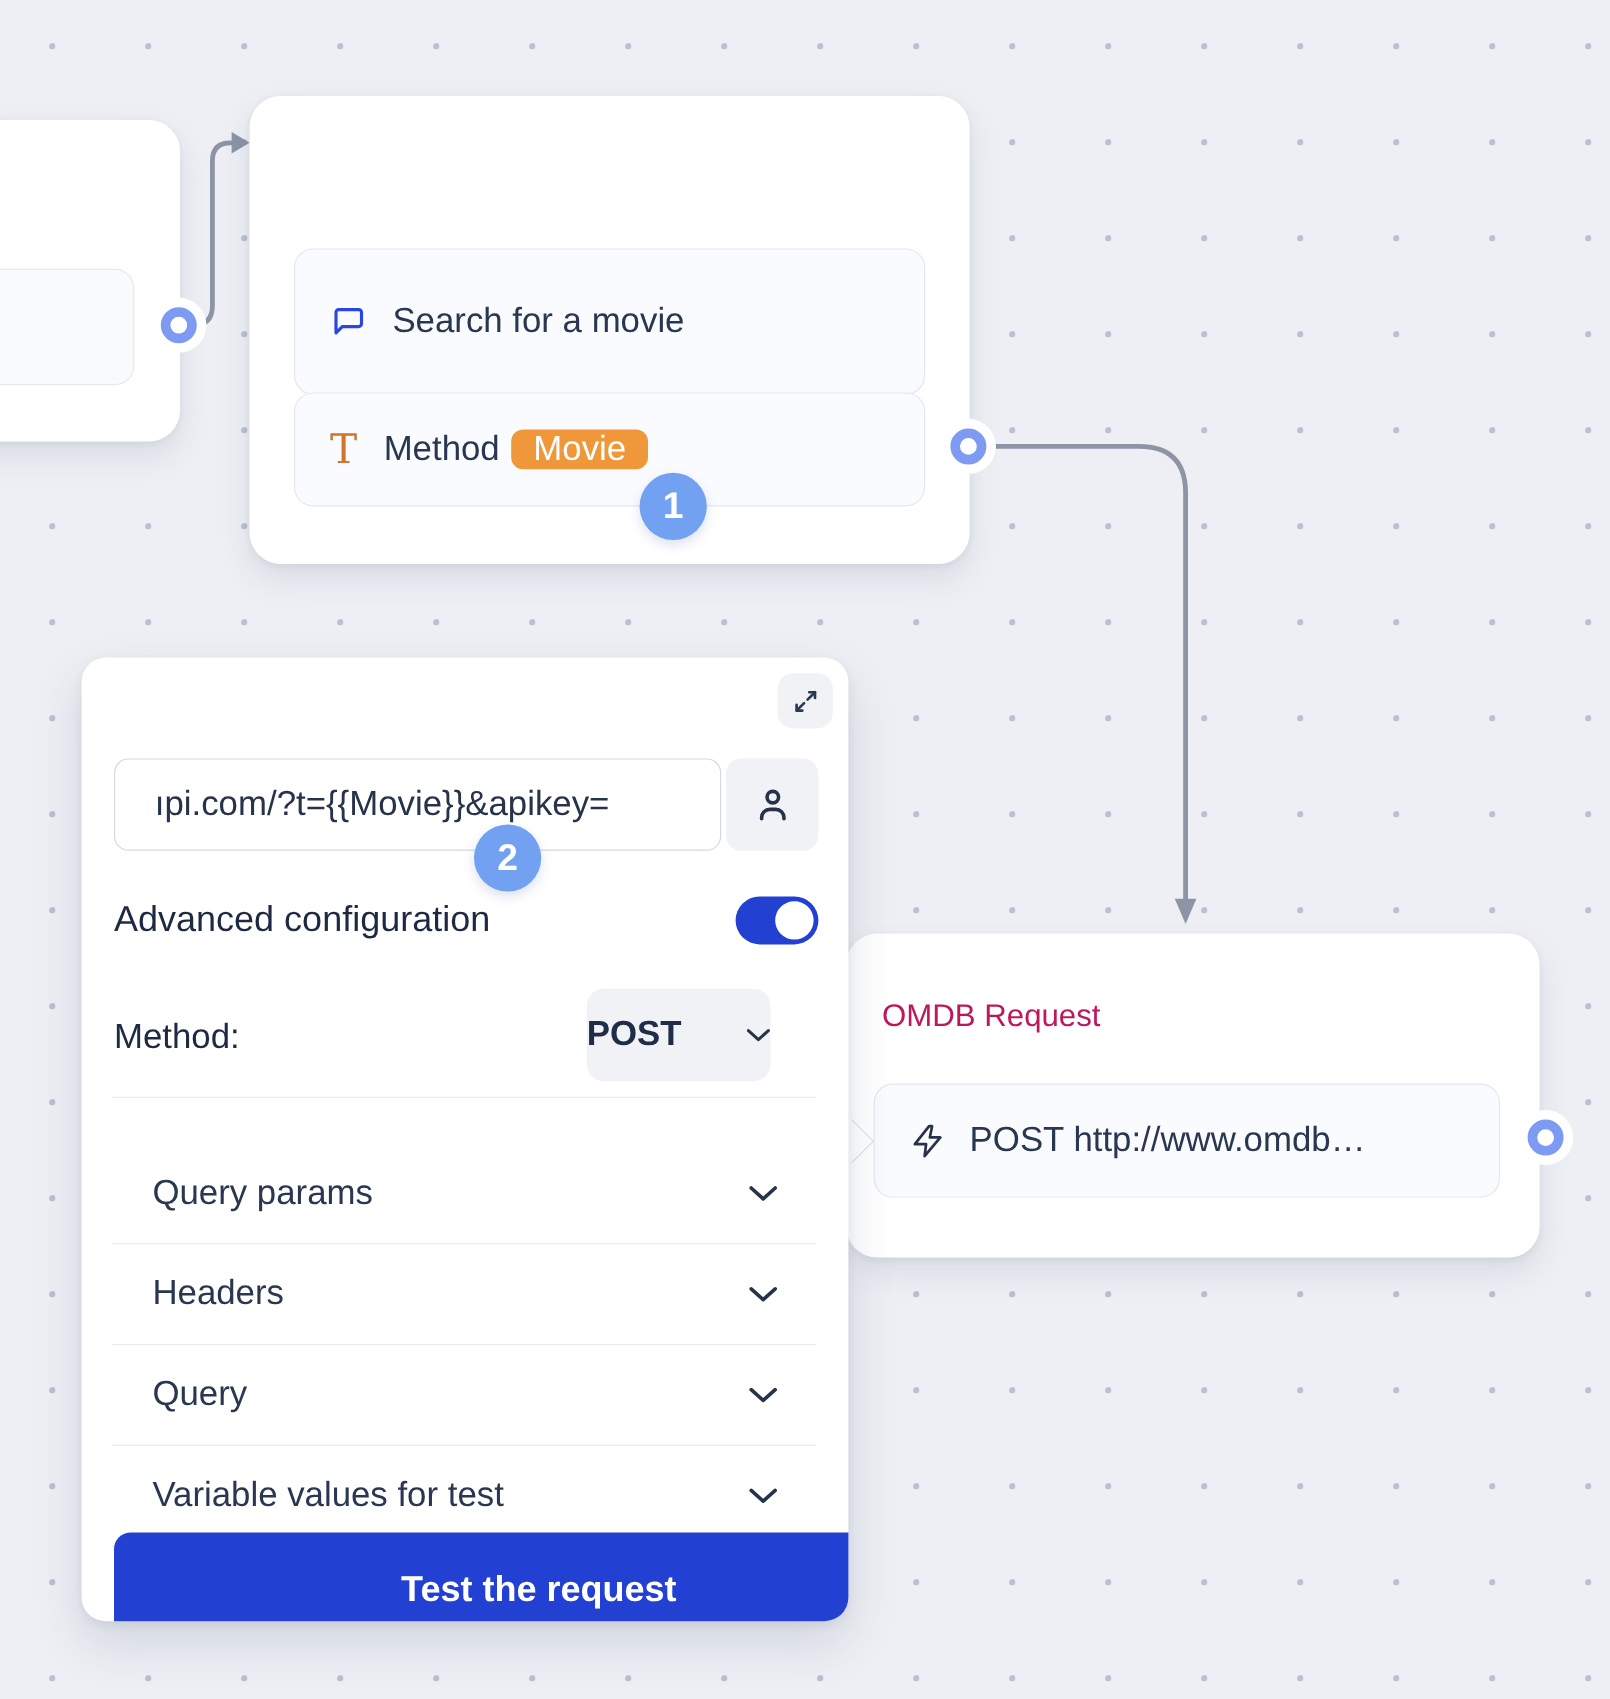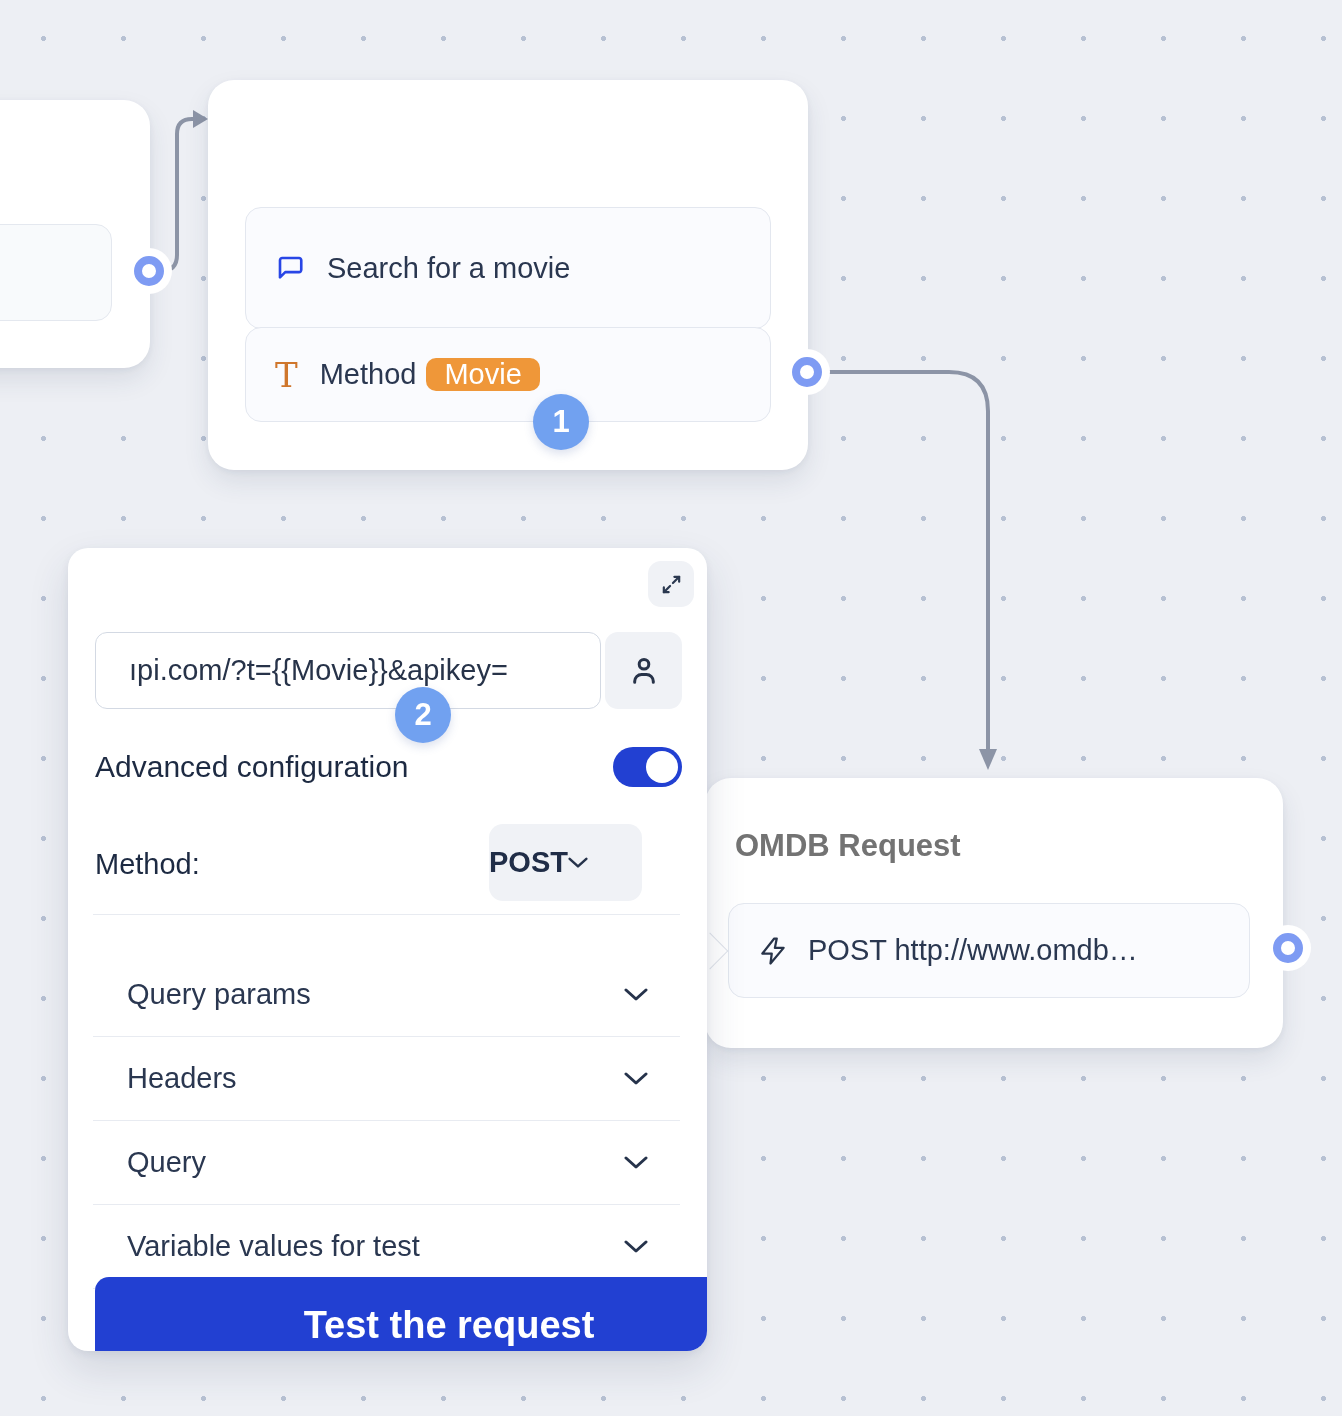--- a/index.html
+++ b/index.html
@@ -9,21 +9,21 @@
     background-image:radial-gradient(circle 2.6px at 2.6px 2.6px, #b7c1d3 98%, transparent);
     background-size:80px 80px;
     background-position:41px 36px;
     font-family:"Liberation Sans","DejaVu Sans",sans-serif;
     color:#1d2a42;
   }
   .card{
     position:absolute;background:#fff;border-radius:26px;
     box-shadow:0 12px 26px rgba(40,55,90,.10),0 2px 6px rgba(40,55,90,.06);
   }
-  .node-title{position:absolute;font-size:31px;font-weight:700;color:#737373;line-height:40px;}
+  .node-title{position:absolute;font-size:26px;font-weight:400;color:#be185d;line-height:40px;}
   .block-row{
     position:absolute;background:#fafbfe;border:1.5px solid #e3e7ef;border-radius:16px;
     display:flex;align-items:center;padding-left:29px;gap:22px;box-sizing:border-box;
     font-size:29px;color:#2a3750;
   }
   .block-row .icon{display:flex;align-items:center;justify-content:center;flex:0 0 auto;}
   .t-icon{font-family:"DejaVu Serif","Liberation Serif",serif;font-size:34px;color:#cf762c;font-weight:500;line-height:30px;}
   .var-badge{background:#ef9739;color:#fff;border-radius:10px;padding:0 18px;font-size:29px;margin-left:10px;}
   .port{position:absolute;width:46px;height:46px;border-radius:50%;background:#fff;
     display:flex;align-items:center;justify-content:center;z-index:4;}
@@ -43,32 +43,32 @@
     position:absolute;left:27px;top:84px;width:506px;height:77px;box-sizing:border-box;
     border:1.5px solid #d3d9e3;border-radius:12px;background:#fff;
     font-size:29px;color:#273349;line-height:74px;padding-left:33px;
     white-space:nowrap;overflow:hidden;
   }
   .panel-label{position:absolute;font-size:30px;color:#1d2a42;line-height:40px;}
   .toggle{position:absolute;left:545px;top:199px;width:69px;height:40px;border-radius:20px;background:#2240d2;}
   .toggle .knob{position:absolute;right:4px;top:4px;width:32px;height:32px;border-radius:50%;background:#fff;}
   .dropdown{
     position:absolute;left:421px;top:276px;width:153px;height:77px;background:#f0f2f6;border-radius:14px;
-    display:flex;align-items:center;justify-content:flex-start;gap:0;
+    display:flex;align-items:center;justify-content:space-between;gap:0;
   }
   .dropdown .val{font-size:29px;font-weight:600;color:#202d47;}
   .divider{position:absolute;left:25px;width:587px;height:0;border-top:1.5px solid #e8ebf1;}
   .section{
     position:absolute;left:25px;width:587px;height:84px;box-sizing:border-box;
     border-bottom:1.5px solid #e8ebf1;display:flex;align-items:center;justify-content:space-between;
     padding:0 32px 0 34px;font-size:29px;color:#2a3750;cursor:pointer;margin-top:39px;
   }
   .test-btn{
     position:absolute;left:27px;top:729px;width:708px;height:96px;background:#2240d2;border:none;
-    border-radius:14px;color:#fff;font-size:38px;font-weight:700;
+    border-radius:14px;color:#fff;font-size:30px;font-weight:700;
     display:flex;align-items:center;justify-content:center;
     font-family:"Liberation Sans","DejaVu Sans",sans-serif;
   }
   .notch{
     position:absolute;left:697px;top:938px;width:25px;height:25px;background:#fff;
     border-top:1.5px solid #dfe3ea;border-right:1.5px solid #dfe3ea;
     transform:rotate(45deg);z-index:2;
   }
 </style>
 </head>

